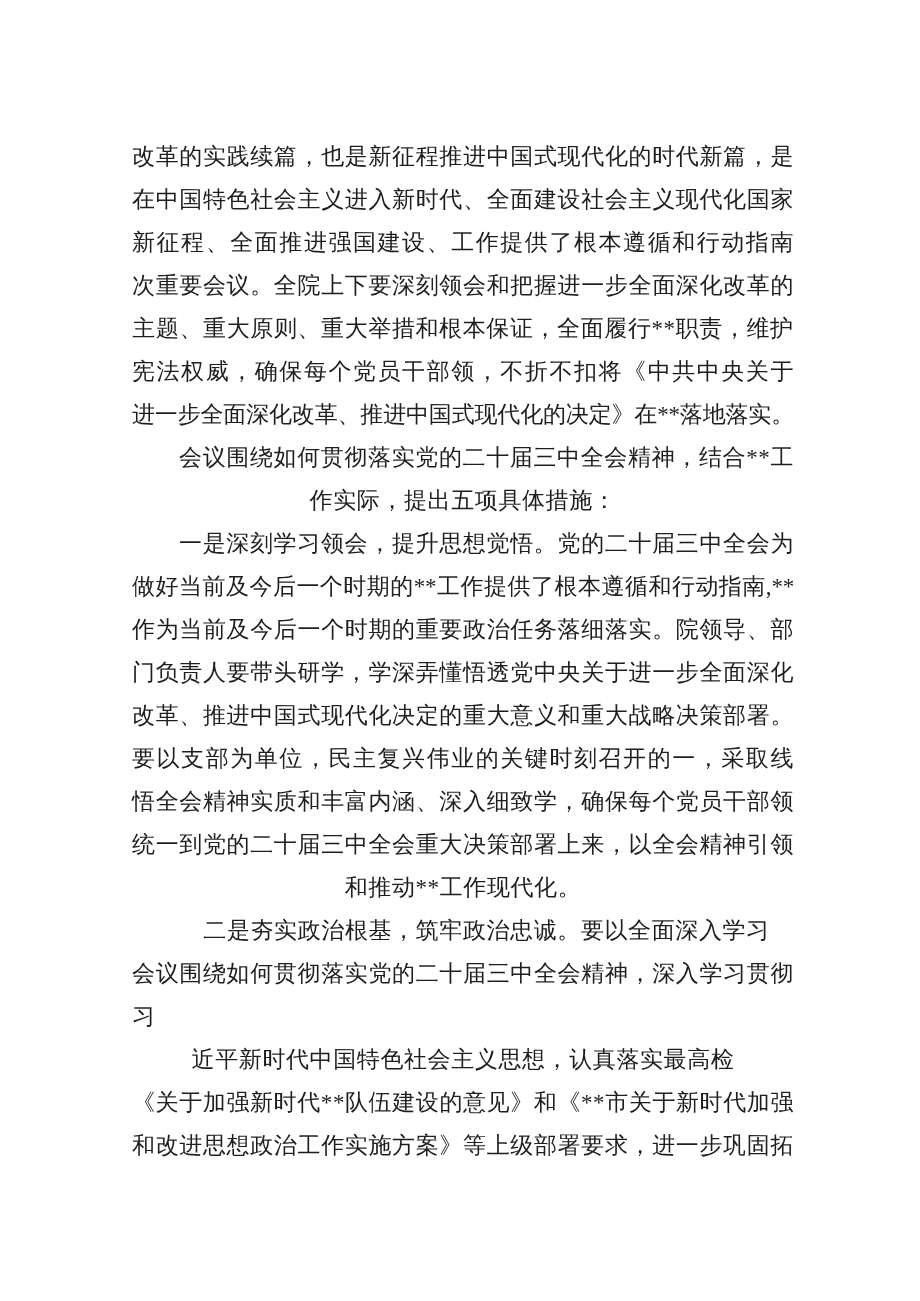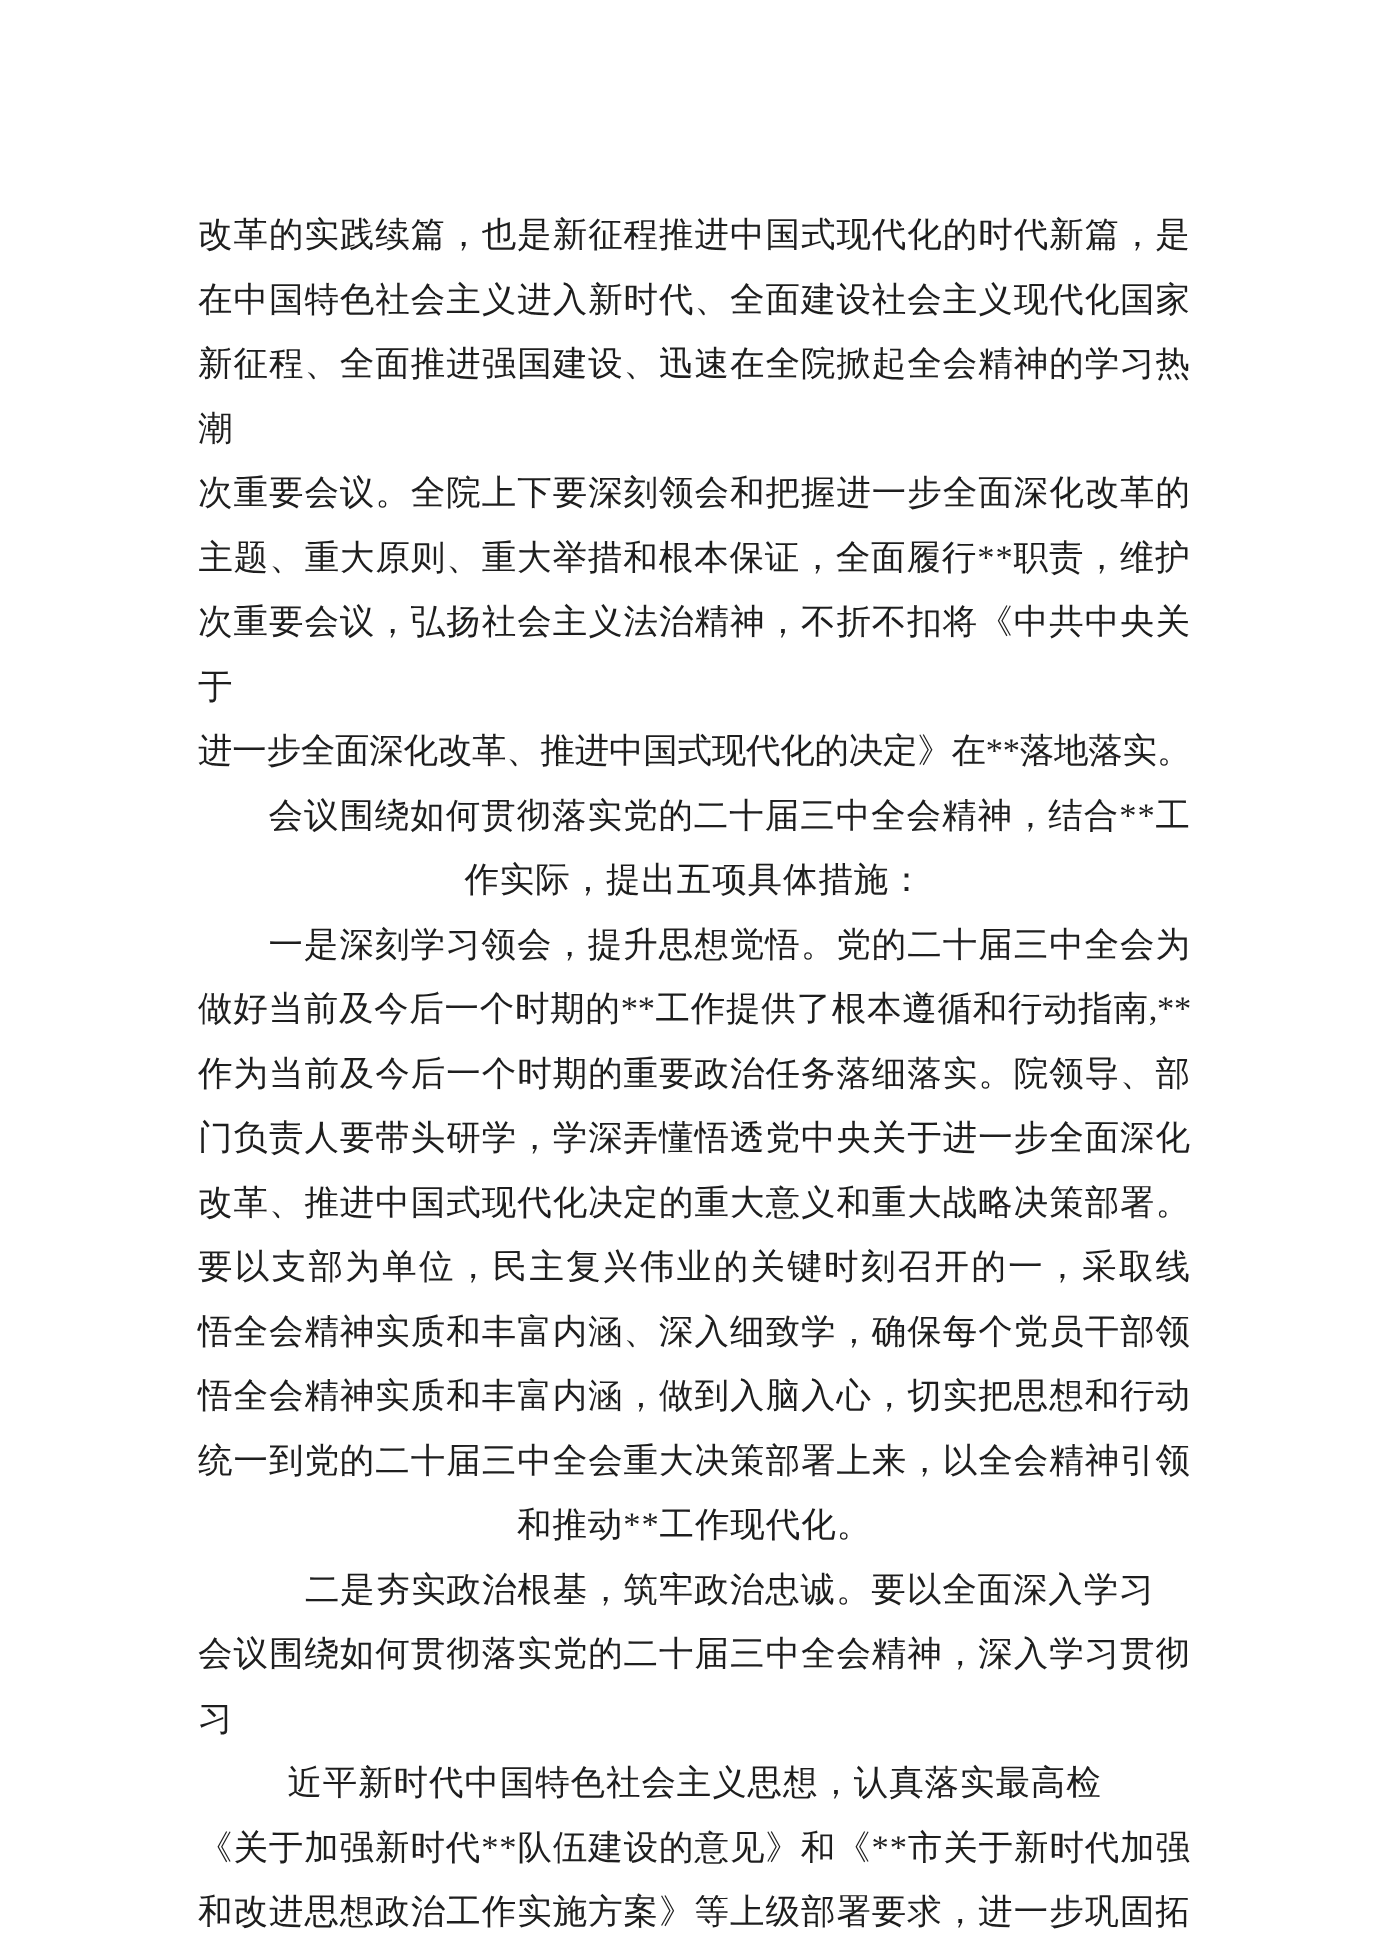--- a/index.html
+++ b/index.html
@@ -43,41 +43,40 @@
   .indent { text-indent: 47px; }
 </style>
 </head>
 <body>
 
 <div class="page">
 
   <div class="para">
     <div class="line j">改革的实践续篇，也是新征程推进中国式现代化的时代新篇，是</div>
     <div class="line j">在中国特色社会主义进入新时代、全面建设社会主义现代化国家</div>
-    <div class="line j">新征程、全面推进强国建设、迅速在全院掀起全会精神的学习热潮</div>
+    <div class="line j">新征程、全面推进强国建设、工作提供了根本遵循和行动指南</div>
     <div class="line j">次重要会议。全院上下要深刻领会和把握进一步全面深化改革的</div>
     <div class="line">主题、重大原则、重大举措和根本保证，全面履行**职责，维护</div>
-    <div class="line j">次重要会议，弘扬社会主义法治精神，不折不扣将《中共中央关于</div>
+    <div class="line j">宪法权威，确保每个党员干部领，不折不扣将《中共中央关于</div>
     <div class="line j tight">进一步全面深化改革、推进中国式现代化的决定》在**落地落实。</div>
   </div>
 
   <div class="para">
     <div class="line j indent">会议围绕如何贯彻落实党的二十届三中全会精神，结合**工</div>
     <div class="line">作实际，提出五项具体措施：</div>
   </div>
 
   <div class="para">
     <div class="line j indent">一是深刻学习领会，提升思想觉悟。党的二十届三中全会为</div>
     <div class="line j tight">做好当前及今后一个时期的**工作提供了根本遵循和行动指南,**</div>
     <div class="line j">作为当前及今后一个时期的重要政治任务落细落实。院领导、部</div>
     <div class="line j">门负责人要带头研学，学深弄懂悟透党中央关于进一步全面深化</div>
     <div class="line j">改革、推进中国式现代化决定的重大意义和重大战略决策部署。</div>
     <div class="line j">要以支部为单位，民主复兴伟业的关键时刻召开的一，采取线</div>
     <div class="line j">悟全会精神实质和丰富内涵、深入细致学，确保每个党员干部领</div>
-    <div class="line j">悟全会精神实质和丰富内涵，做到入脑入心，切实把思想和行动</div>
     <div class="line j">统一到党的二十届三中全会重大决策部署上来，以全会精神引领</div>
     <div class="line">和推动**工作现代化。</div>
   </div>
 
   <div class="para">
     <div class="line indent">二是夯实政治根基，筑牢政治忠诚。要以全面深入学习</div>
     <div class="line j">会议围绕如何贯彻落实党的二十届三中全会精神，深入学习贯彻习</div>
     <div class="line">近平新时代中国特色社会主义思想，认真落实最高检</div>
     <div class="line j">《关于加强新时代**队伍建设的意见》和《**市关于新时代加强</div>
     <div class="line j">和改进思想政治工作实施方案》等上级部署要求，进一步巩固拓</div>

